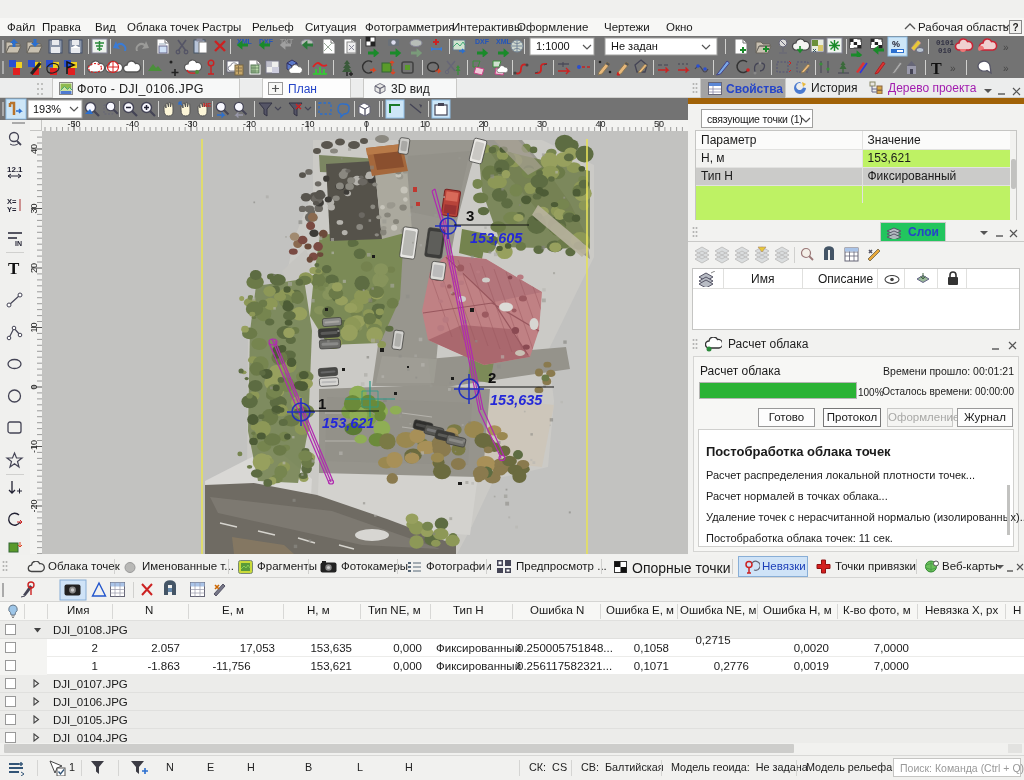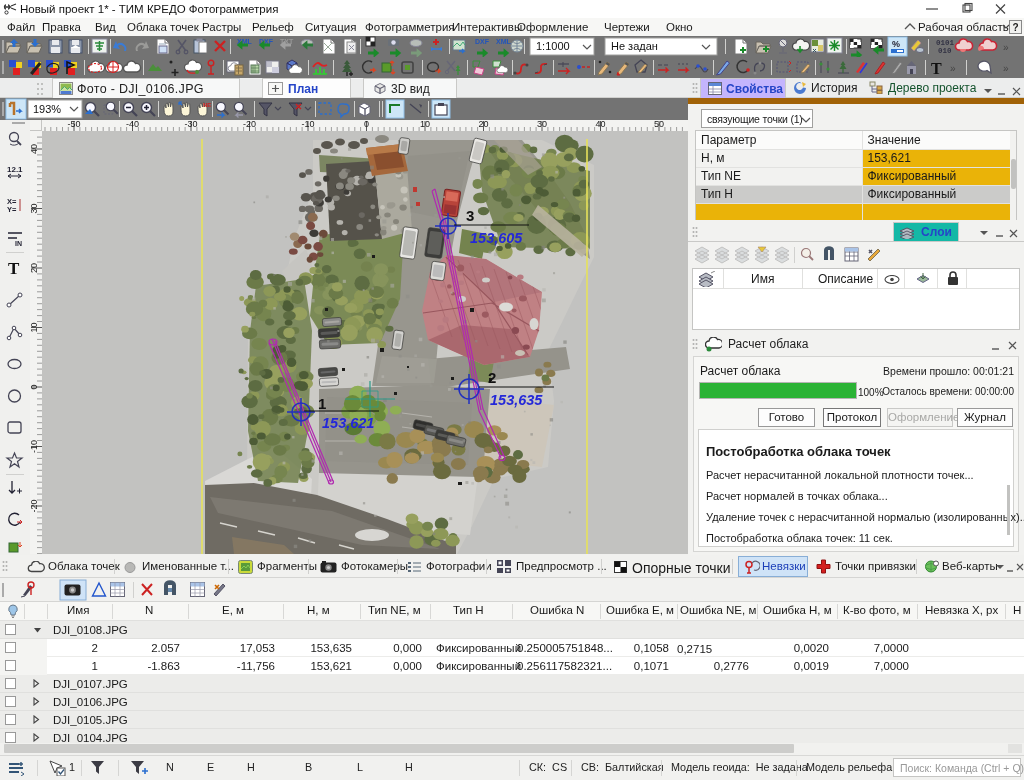--- a/index.html
+++ b/index.html
@@ -17,34 +17,20 @@
 #tabrow{left:0;top:78px;width:1024px;height:20px;background:#eceded;border-bottom:1px solid #d0d0ce}
 .dtab{position:absolute;top:0;height:20px;background:#f7f8f8;border:1px solid #c9c9c7;border-bottom:none;font-size:12px;}
 
 #canvas{left:42px;top:131px;width:646px;height:423px;background:#c2c2c0}
 .ptab{position:absolute;top:0;height:20px;font-size:12px}
 table{border-collapse:collapse}
 </style></head>
 <body>
 <div id="app">
 
-<div class="abs" id="titlebar">
- <svg class="abs" style="left:3px;top:3px" width="14" height="13" viewBox="0 0 14 13">
-        <path d="M1 4 L8 4 M3 2 C1 2 1 6 3 6 M5 2 C7 2 7 6 5 6" stroke="#333" fill="none" stroke-width="1.3"></path>
-        <path d="M8 3 L13 1 M8 5 L13 7" stroke="#333" stroke-width="1.2"></path>
-        <circle cx="3.5" cy="9.5" r="1.6" fill="none" stroke="#333"></circle>
-      </svg>
- <div class="abs" id="titletext">Новый проект 1* - ТИМ КРЕДО Фотограмметрия</div>
- <svg class="abs" style="left:920px;top:0" width="104" height="18" viewBox="0 0 104 18">
-        <path d="M6 9 H18" stroke="#444" stroke-width="1.2"></path>
-        <rect x="43" y="5" width="7" height="7" fill="none" stroke="#444" stroke-width="1.1"></rect>
-        <rect x="45" y="3.5" width="7" height="7" fill="none" stroke="#444" stroke-width="1.1"></rect>
-        <path d="M76 4.5 L85 13.5 M85 4.5 L76 13.5" stroke="#444" stroke-width="1.2"></path>
-      </svg>
-</div>
 
 <div class="abs" id="menubar">
  <span class="mi" style="left:7px">Файл</span>
  <span class="mi" style="left:42px">Правка</span>
  <span class="mi" style="left:95px">Вид</span>
  <span class="mi" style="left:127px">Облака точек</span>
  <span class="mi" style="left:202px">Растры</span>
  <span class="mi" style="left:252px">Рельеф</span>
  <span class="mi" style="left:305px">Ситуация</span>
  <span class="mi" style="left:365px">Фотограмметрия</span>
@@ -522,21 +508,21 @@
           <path d="M1.5 8.5 l4-4 3 3 2-2 2.5 2.5" stroke="#4a7" fill="#cde49f"></path>
           <rect x="1.5" y="9" width="11" height="3" fill="#4f7ad0"></rect>
         </svg>
    <span class="abs" style="left:24px;top:3px;color:#222;font-size:12.5px;letter-spacing:0.3px">Фото - DJI_0106.JPG</span>
  </div>
  <div class="dtab" style="left:262px;width:89px;background:#fdfdfd">
    <svg class="abs" style="left:5px;top:3px" width="15" height="13">
           <rect x="0.5" y="0.5" width="14" height="12" fill="#f8f8f6" stroke="#999"></rect>
           <path d="M7.5 3 v7 M4 6.5 h7" stroke="#555" stroke-width="1.2"></path>
         </svg>
-   <span class="abs" style="left:25px;top:3px;color:#2545c8;font-weight:bold">План</span>
+   <span class="abs" style="left:25px;top:3px;color:#2545c8;font-weight:normal">План</span>
  </div>
  <div class="dtab" style="left:363px;width:94px">
    <svg class="abs" style="left:7px;top:3px" width="16" height="13">
           <path d="M4 4 l5-2.5 5 2.5 -5 2.5 z M4 4 v5 l5 2.5 v-5 z M14 4 v5 l-5 2.5 v-5 z" fill="#e8e8e6" stroke="#667" stroke-width="0.9"></path>
         </svg>
    <span class="abs" style="left:27px;top:3px;color:#222">3D вид</span>
  </div>
 </div>
 
 <div class="abs tb" id="ctb" style="left:0;top:98px;width:688px;height:22px">
@@ -1507,21 +1493,21 @@
  <svg class="abs" style="left:4px;top:4px" width="6" height="12">
         <g fill="#b0b0ae">
           <circle cx="1.5" cy="2" r="1"></circle>
           <circle cx="4.5" cy="2" r="1"></circle>
           <circle cx="1.5" cy="6" r="1"></circle>
           <circle cx="4.5" cy="6" r="1"></circle>
           <circle cx="1.5" cy="10" r="1"></circle>
           <circle cx="4.5" cy="10" r="1"></circle>
         </g>
       </svg>
- <div class="ptab" style="left:12px;width:86px;background:#c4b5fd;border:1px solid #c9c9c7;border-bottom:none">
+ <div class="ptab" style="left:12px;width:86px;background:#a3a3a3;border:1px solid #c9c9c7;border-bottom:none">
   <svg class="abs" style="left:7px;top:3px" width="14" height="13">
           <rect x="0.5" y="0.5" width="13" height="12" fill="#fff" stroke="#667"></rect>
           <rect x="1" y="1" width="12" height="3" fill="#5b87d6"></rect>
           <path d="M1 7 h12 M1 10 h12 M5 4 v8" stroke="#88a" stroke-width="0.8"></path>
         </svg>
   <span class="abs" style="left:25px;top:3px;color:#2545c8;font-weight:bold">Свойства</span>
  </div>
  <div class="ptab" style="left:99px;width:76px">
   <svg class="abs" style="left:6px;top:3px" width="14" height="13">
           <path d="M7 1 a6 6 0 1 0 6 6 l-3-0.5 a3.5 3.5 0 1 1-1-3.5 z" fill="#4a7ad0"></path>
@@ -1529,48 +1515,44 @@
         </svg>
   <span class="abs" style="left:24px;top:3px;color:#222">История</span>
  </div>
  <div class="ptab" style="left:176px;width:112px">
   <svg class="abs" style="left:5px;top:3px" width="15" height="13">
           <rect x="1" y="1" width="5" height="4" fill="#e8e6e2" stroke="#886"></rect>
           <rect x="8" y="5" width="5" height="4" fill="#d8a848" stroke="#864"></rect>
           <rect x="8" y="9.5" width="5" height="3.5" fill="#d8a848" stroke="#864"></rect>
           <path d="M3 5 v6 h5 M3 8 h5" fill="none" stroke="#668"></path>
         </svg>
-  <span class="abs" style="left:24px;top:3px;color:#14532d">Дерево проекта</span>
+  <span class="abs" style="left:24px;top:3px;color:#a21caf">Дерево проекта</span>
  </div>
  <svg class="abs" style="left:294px;top:8px" width="42" height="10">
         <path d="M2 3 l4 4 4-4 z" fill="#555"></path>
         <path d="M16 8 h7" stroke="#555" stroke-width="1.4"></path>
         <path d="M31 2 l7 7 m0-7 l-7 7" stroke="#555" stroke-width="1.2"></path>
       </svg>
  <div class="abs" style="left:0;top:20px;width:336px;height:122px;background:#f2f2f0;border-top:6px solid #a16207">
   <div class="abs" style="left:13px;top:5px;width:112px;height:19px;background:#fff;border:1px solid #a0a09e">
     <span class="abs" style="left:5px;top:3px;font-size:10.5px;letter-spacing:-0.2px">связующие точки (1)</span>
     <svg class="abs" style="left:99px;top:7px" width="10" height="7">
             <path d="M1 1 l4 4 4-4" fill="none" stroke="#555" stroke-width="1.2"></path>
           </svg>
   </div>
-  <div class="abs" style="left:7px;top:26px;width:322px;height:95px;background:#eab308;border:1px solid #c5c5c3;overflow:hidden">
+  <div class="abs" style="left:7px;top:26px;width:322px;height:95px;background:#bef264;border:1px solid #c5c5c3;overflow:hidden">
    <table style="width:314px;font-size:12px;border-spacing:0">
     <tbody>
               <tr style="height:18px">
                 <td style="width:166px;border-right:1px solid #e2e2e0;border-bottom:1px solid #e2e2e0;padding-left:5px;background:#fbfbfa">Параметр</td>
                 <td style="border-bottom:1px solid #e2e2e0;padding-left:5px;background:#fbfbfa">Значение</td>
               </tr>
     <tr style="height:18px">
                 <td style="border-right:1px solid #e2e2e0;border-bottom:1px solid #e2e2e0;padding-left:5px;background:#f2f2f0">Н, м</td>
                 <td style="border-bottom:1px solid #e2e2e0;padding-left:5px">153,621</td>
-              </tr>
-    <tr style="height:18px">
-                <td style="border-right:1px solid #e2e2e0;border-bottom:1px solid #e2e2e0;padding-left:5px;background:#f2f2f0">Тип NE</td>
-                <td style="border-bottom:1px solid #e2e2e0;padding-left:5px">Фиксированный</td>
               </tr>
     <tr style="height:18px;background:#cbcbc9">
                 <td style="border-right:1px solid #e2e2e0;border-bottom:1px solid #e2e2e0;padding-left:5px">Тип Н</td>
                 <td style="border-bottom:1px solid #e2e2e0;padding-left:5px">Фиксированный</td>
               </tr>
     <tr style="height:18px">
                 <td style="border-right:1px solid #e2e2e0;padding-left:5px"></td>
                 <td style="padding-left:5px"></td>
               </tr>
    </tbody>
@@ -1585,21 +1567,21 @@
   <svg class="abs" style="left:4px;top:6px" width="6" height="12">
           <g fill="#b0b0ae">
             <circle cx="1.5" cy="2" r="1"></circle>
             <circle cx="4.5" cy="2" r="1"></circle>
             <circle cx="1.5" cy="6" r="1"></circle>
             <circle cx="4.5" cy="6" r="1"></circle>
             <circle cx="1.5" cy="10" r="1"></circle>
             <circle cx="4.5" cy="10" r="1"></circle>
           </g>
         </svg>
-  <div class="ptab" style="left:205px;top:2px;width:66px;height:19px;background:#14b8a6;border:1px solid #c9c9c7;border-bottom:none">
+  <div class="ptab" style="left:192px;top:2px;width:66px;height:19px;background:#22c55e;border:1px solid #c9c9c7;border-bottom:none">
    <svg class="abs" style="left:5px;top:4px" width="17" height="12">
             <g stroke="#556" fill="#b8bcc4">
               <path d="M1 4 l7-3 7 3 -7 3 z"></path>
               <path d="M1 7 l7-3 7 3 -7 3 z" opacity="0.9"></path>
               <path d="M1 10 l7-3 7 3 -7 3 z" opacity="0.9"></path>
             </g>
           </svg>
    <span class="abs" style="left:27px;top:2px;color:#2545c8;font-weight:bold">Слои</span>
   </div>
   <svg class="abs" style="left:290px;top:8px" width="42" height="10">
@@ -1706,21 +1688,21 @@
           </div>
    <span class="abs" style="left:164px;top:30px;font-size:10px">100%</span>
 
    <span class="abs" style="right:4px;top:29px;font-size:10px">Осталось времени: 00:00:00</span>
    <div class="abs" style="left:64px;top:51px;width:57px;height:19px;background:#fdfdfd;border:1px solid #999;text-align:center;line-height:17px;font-size:11.5px">Готово</div>
    <div class="abs" style="left:129px;top:51px;width:58px;height:19px;background:#fdfdfd;border:1px solid #777;text-align:center;line-height:17px;font-size:11.5px">Протокол</div>
    <div class="abs" style="left:193px;top:51px;width:66px;height:19px;background:#f4f4f2;border:1px solid #c9c9c7;text-align:center;line-height:17px;color:#a8a8a6;font-size:11.5px">Оформление</div>
    <div class="abs" style="left:263px;top:51px;width:56px;height:19px;background:#fdfdfd;border:1px solid #999;text-align:center;line-height:17px;font-size:11.5px">Журнал</div>
    <div class="abs" style="left:4px;top:72px;width:316px;height:118px;background:#fff;border:1px solid #d0d0ce;font-size:11px">
     <div class="abs" style="left:7px;top:14px;font-weight:bold;font-size:13px">Постобработка облака точек</div>
-    <div class="abs" style="left:7px;top:39px">Расчет нерасчитанной локальной плотности точек...</div>
+    <div class="abs" style="left:7px;top:39px">Расчет распределения локальной плотности точек...</div>
     <div class="abs" style="left:7px;top:60px">Расчет нормалей в точках облака...</div>
     <div class="abs" style="left:7px;top:81px">Удаление точек с нерасчитанной нормалью (изолированных)...</div>
     <div class="abs" style="left:7px;top:102px">Постобработка облака точек: 11 сек.</div>
     <div class="abs" style="left:308px;top:55px;width:3px;height:50px;background:#c2c2c0"></div>
    </div>
   </div>
  </div>
 </div>
 
 <div class="abs" id="bottompanel" style="left:0;top:555px;width:1024px;height:200px;background:#f1f1ef">
@@ -1924,30 +1906,30 @@
           <div class="abs" style="left:24px;top:18px;width:23px;height:18px;background:#f4f4f2"></div>
           <div class="abs" style="left:5px;top:21px;width:11px;height:11px;background:#fff;border:1px solid #999"></div>
           <span class="abs" style="left:0;top:21px;width:98px;text-align:right;display:inline-block">2</span>
           <span class="abs" style="left:112px;top:21px;width:68px;text-align:right;display:inline-block">2.057</span>
           <span class="abs" style="left:188px;top:21px;width:87px;text-align:right;display:inline-block">17,053</span>
           <span class="abs" style="left:283px;top:21px;width:69px;text-align:right;display:inline-block">153,635</span>
           <span class="abs" style="left:360px;top:21px;width:62px;text-align:right;display:inline-block">0,000</span>
           <span class="abs" style="left:436px;top:21px">Фиксированный</span>
           <span class="abs" style="left:517px;top:21px">0.250005751848...</span>
           <span class="abs" style="left:600px;top:21px;width:69px;text-align:right;display:inline-block">0,1058</span>
-          <span class="abs" style="left:677px;top:22px;width:72px;text-align:left;display:inline-block">0,2715</span>
+          <span class="abs" style="left:677px;top:13px;width:72px;text-align:center;display:inline-block">0,2715</span>
           <span class="abs" style="left:757px;top:21px;width:72px;text-align:right;display:inline-block">0,0020</span>
           <span class="abs" style="left:837px;top:21px;width:72px;text-align:right;display:inline-block">7,0000</span>
           <div class="abs" style="left:0;top:36px;width:1024px;height:18px;background:#fff;border-bottom:1px solid #ececea"></div>
           <div class="abs" style="left:0;top:36px;width:24px;height:18px;background:#f4f4f2"></div>
           <div class="abs" style="left:24px;top:36px;width:23px;height:18px;background:#f4f4f2"></div>
           <div class="abs" style="left:5px;top:39px;width:11px;height:11px;background:#fff;border:1px solid #999"></div>
           <span class="abs" style="left:0;top:39px;width:98px;text-align:right;display:inline-block">1</span>
           <span class="abs" style="left:112px;top:39px;width:68px;text-align:right;display:inline-block">-1.863</span>
-          <span class="abs" style="left:188px;top:39px;width:87px;text-align:right;display:inline-block">-11,756</span>
+          <span class="abs" style="left:188px;top:39px;width:87px;text-align:center;display:inline-block">-11,756</span>
           <span class="abs" style="left:283px;top:39px;width:69px;text-align:right;display:inline-block">153,621</span>
           <span class="abs" style="left:360px;top:39px;width:62px;text-align:right;display:inline-block">0,000</span>
           <span class="abs" style="left:436px;top:39px">Фиксированный</span>
           <span class="abs" style="left:517px;top:39px">0.256117582321...</span>
           <span class="abs" style="left:600px;top:39px;width:69px;text-align:right;display:inline-block">0,1071</span>
           <span class="abs" style="left:677px;top:39px;width:72px;text-align:right;display:inline-block">0,2776</span>
           <span class="abs" style="left:757px;top:39px;width:72px;text-align:right;display:inline-block">0,0019</span>
           <span class="abs" style="left:837px;top:39px;width:72px;text-align:right;display:inline-block">7,0000</span>
           <div class="abs" style="left:0;top:54px;width:1024px;height:18px;background:#ececea;border-bottom:1px solid #e0e0de"></div>
           <div class="abs" style="left:5px;top:57px;width:11px;height:11px;background:#fff;border:1px solid #999"></div>

